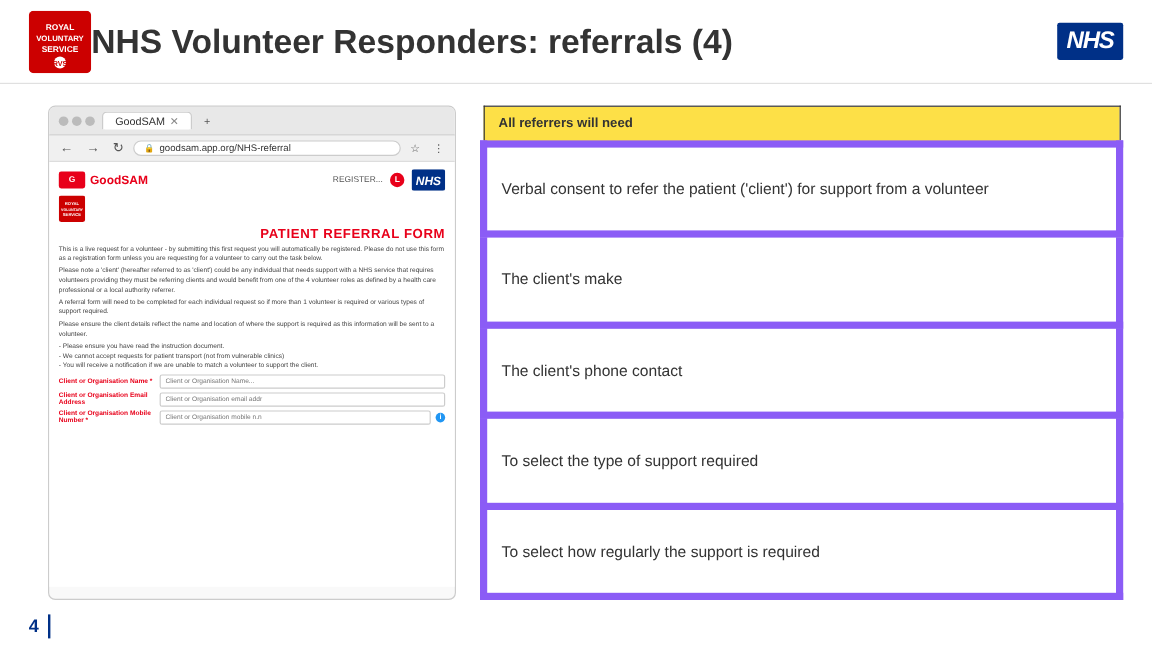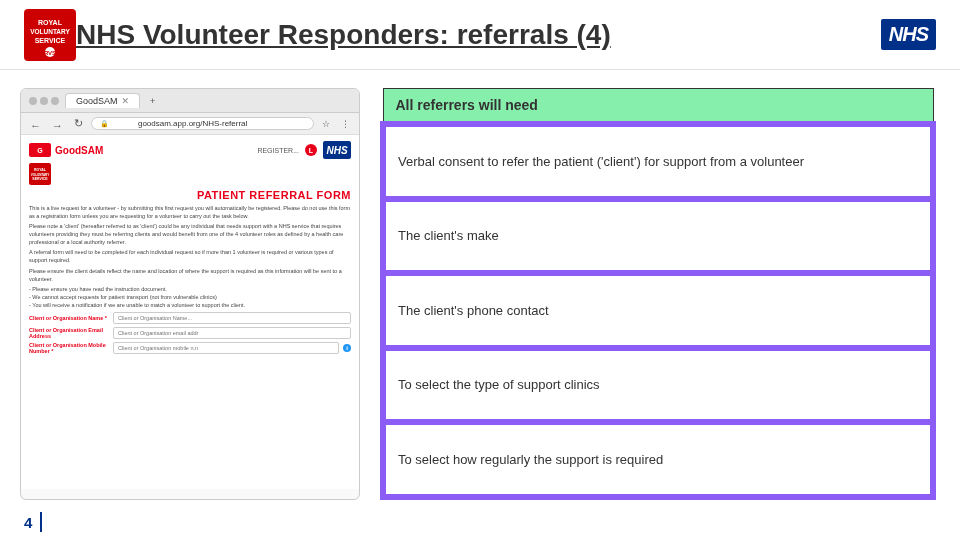--- a/index.html
+++ b/index.html
@@ -19,27 +19,26 @@
       padding: 12px 24px;
       background: #fff;
       border-bottom: 1px solid #e0e0e0;
       height: 70px;
     }
     .header-title {
       font-size: 28px;
       font-weight: 700;
       color: #333;
       flex: 1;
-      text-decoration: underline;
     }
 
     
     .main-content {
       display: flex;
-      padding: 18px 24px 10px 20px;
+      padding: 18px 24px 10px 40px;
       gap: 20px;
       height: calc(540px - 70px - 30px);
     }
 
     
     .browser-panel {
       width: 340px;
       flex-shrink: 0;
       border: 1px solid #ccc;
       border-radius: 6px;
@@ -97,21 +96,20 @@
     .address-bar {
       flex: 1;
       background: #fff;
       border: 1px solid #ccc;
       border-radius: 10px;
       padding: 1px 8px;
       font-size: 8px;
       color: #333;
       display: flex;
       align-items: flex-end;
-      gap: 25px;
     }
     .browser-body {
       padding: 6px 8px;
       background: #fff;
       height: calc(100% - 56px);
       overflow: hidden;
     }
 
     
     .goodsam-header {
@@ -224,24 +222,24 @@
       display: flex;
       flex-direction: column;
     }
     .info-table {
       border: 1px solid #333;
       border-collapse: collapse;
       width: 100%;
       flex: 1;
     }
     .info-table th {
-      background: #86efac;
+      background: #fde047;
       border: 1px solid #333;
       padding: 8px 12px;
-      font-size: 14px;
+      font-size: 11px;
       font-weight: 700;
       color: #333;
       text-align: left;
     }
     .info-table td {
       border: 6px solid #8b5cf6;
       padding: 7px 12px;
       font-size: 13px;
       color: #333;
       line-height: 1.35;
@@ -411,21 +409,21 @@
       <tr>
             <td>Verbal consent to refer the patient ('client') for support from a volunteer</td>
           </tr>
           <tr>
             <td>The client's make</td>
           </tr>
           <tr>
             <td>The client's phone contact</td>
           </tr>
           <tr>
-            <td>To select the type of support clinics</td>
+            <td>To select the type of support required</td>
           </tr>
           <tr>
             <td>To select how regularly the support is required</td>
           </tr>
         </tbody>
     </table>
   </div>
 
 </div>
 

